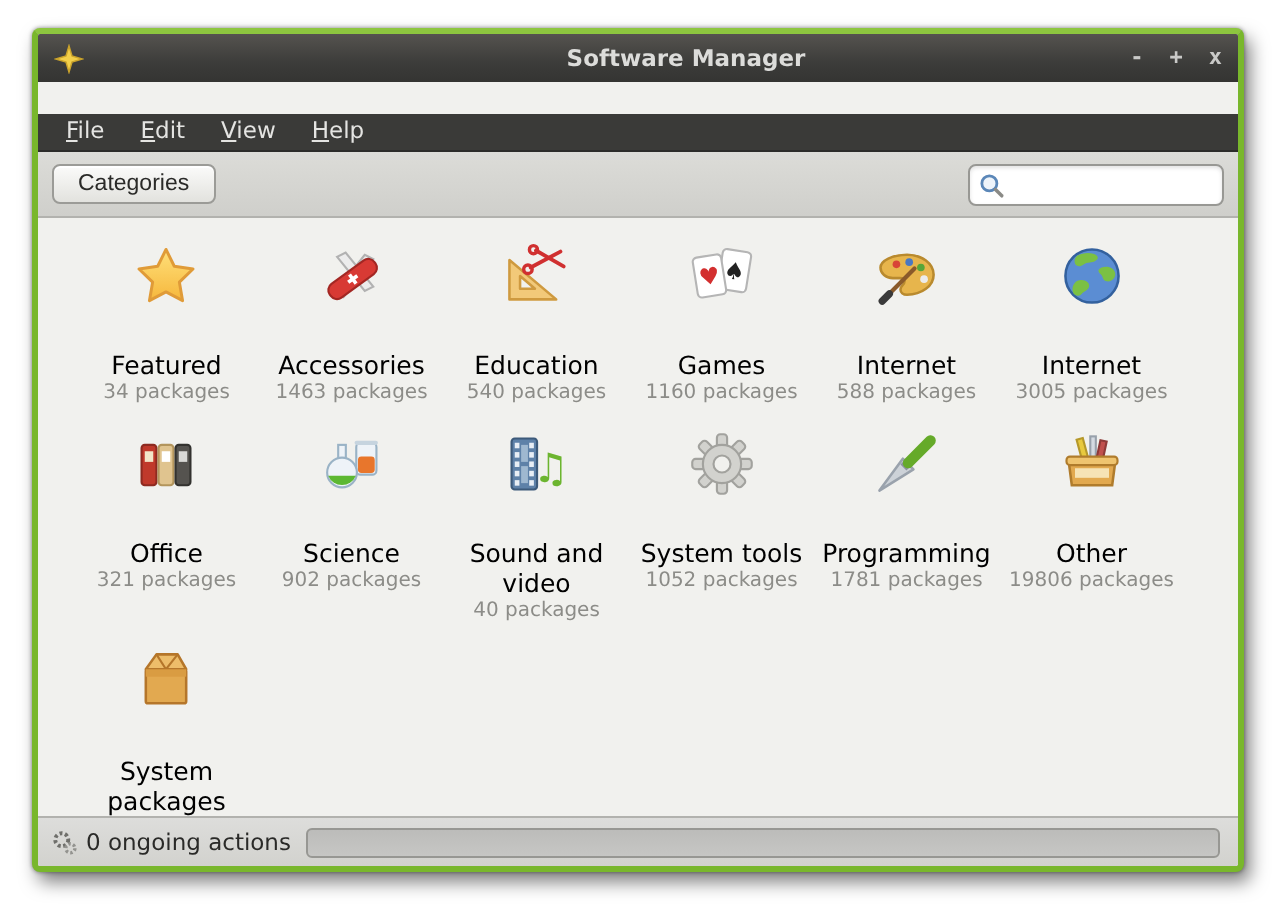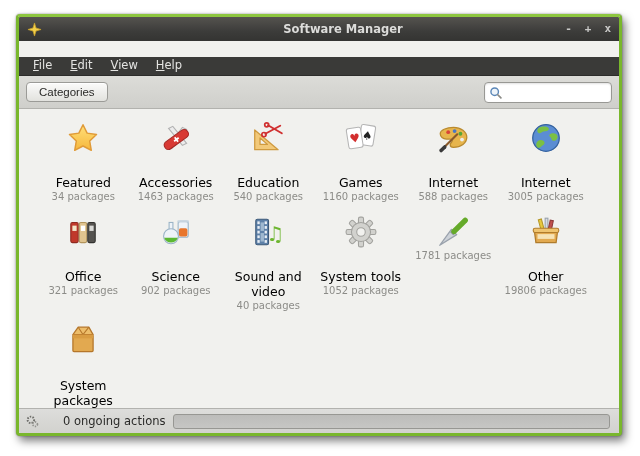--- a/index.html
+++ b/index.html
@@ -74,21 +74,21 @@
   .cat-icon { width:34px; height:34px; display:flex; align-items:center; justify-content:center; }
   .cat-label { font-size:12.5px; color:#000000; line-height:15px; margin-top:20px; }
   .cat-count { font-size:10px; color:#8c8c88; line-height:12px; margin-top:1px; }
 
   
   .statusbar {
     height:25px; flex:0 0 25px; background:linear-gradient(#dddddb,#d2d2ce);
     border-top:1px solid #b2b2ae; display:flex; align-items:center; padding:0 7px;
   }
   .statusbar .gicon { display:inline-flex; margin-right:4px; }
-  .status-label { font-size:11.5px; color:#2a2a28; white-space:nowrap;margin-left:20px; }
+  .status-label { font-size:11.5px; color:#2a2a28; white-space:nowrap; }
   .progress {
     flex:1 1 auto; height:15px; margin-left:8px; margin-right:2px;
     background:linear-gradient(#bcbcba,#c6c6c4); border:1px solid #979793;
     border-radius:3px; overflow:hidden;
   }
   .progress .fill { height:100%; background:#79b72c; width:0%; }
 </style>
 </head>
 <body>
 
@@ -298,20 +298,21 @@
 
   <div class="cat">
     <span class="cat-icon">
             <svg viewBox="0 0 32 32" width="34" height="34">
               <path d="M3.5 28.5 L14.5 13.5 L19.5 18.5 Z" fill="#cdd2d8" stroke="#9aa2ac" stroke-width="1.2" stroke-linejoin="round"></path>
               <rect x="14.2" y="14.2" width="4" height="4" fill="#8a929c" transform="rotate(45 16.2 16.2)"></rect>
               <path d="M17 15.5 L27.5 5" stroke="#6ab02c" stroke-width="5" stroke-linecap="round"></path>
               <path d="M17 15.5 L27.5 5" stroke="#5a9a22" stroke-width="5" stroke-linecap="round" opacity="0.25"></path>
             </svg>
           </span>
+    <span class="cat-label">Programming</span>
     <span class="cat-count">1781 packages</span>
   </div>
 
   <div class="cat">
     <span class="cat-icon">
             <svg viewBox="0 0 32 32" width="34" height="34">
               <rect x="10" y="4" width="3" height="10" fill="#e8c93e" stroke="#b5982a" transform="rotate(-15 11.5 9)"></rect>
               <rect x="15.2" y="3" width="2.6" height="11" fill="#d5dbe2" stroke="#98a1ab"></rect>
               <rect x="19" y="5" width="3" height="9" fill="#c0504d" stroke="#8e3a38" transform="rotate(12 20.5 9.5)"></rect>
               <path d="M5 14.5 h22 l-1.5 11.5 h-19z" fill="#e2a94f" stroke="#b07c2c" stroke-width="1.2"></path>

